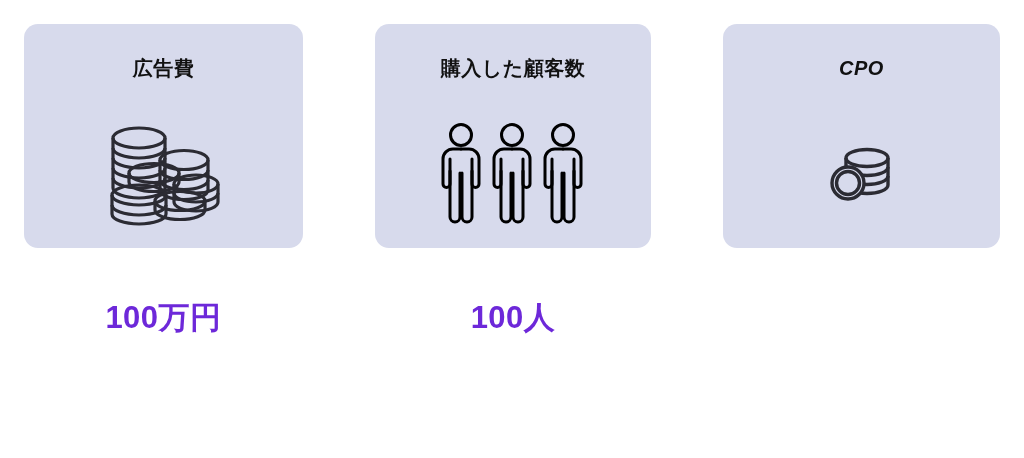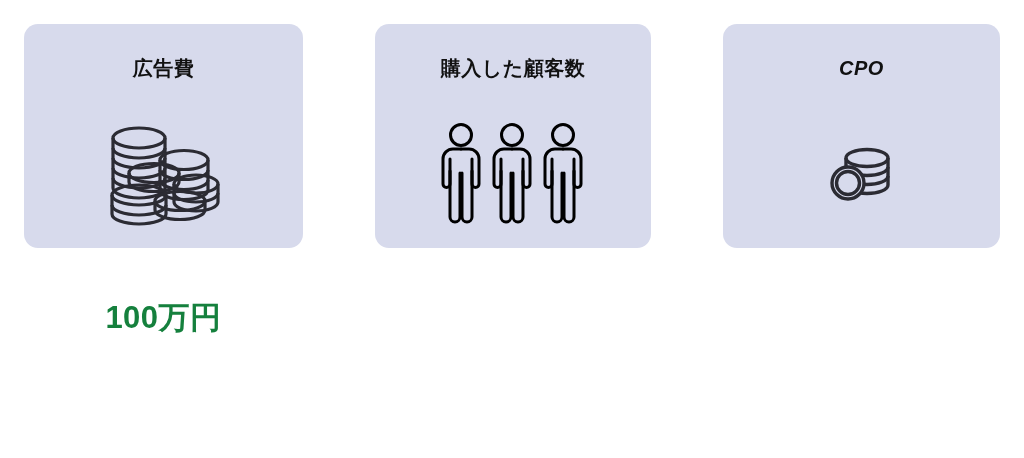--- a/index.html
+++ b/index.html
@@ -127,21 +127,21 @@
 
   .cell {
     position: absolute;
     top: 0;
     height: 60px;
     display: flex;
     align-items: center;
     justify-content: center;
     font-size: 31px;
     font-weight: bold;
-    color: #15803d;
+    color: #6d28d9;
     letter-spacing: 0.5px;
     white-space: nowrap;
   }
   .cell-cost  { left: 24px;  width: 279px; }
   .cell-op1   { left: 303px; width: 72px; }
   .cell-count { left: 375px; width: 276px; }
   .cell-op2   { left: 651px; width: 72px; }
   .cell-cpo   { left: 723px; width: 277px; }
 
   .icon-svg { display: block; }
@@ -250,20 +250,21 @@
 
   <div class="data-row row-1">
     <div class="cell cell-cost">100万円</div>
     <div class="cell cell-op1">
       <span class="divide divide-md">
         <span class="dot"></span>
         <span class="bar"></span>
         <span class="dot"></span>
       </span>
     </div>
+    <div class="cell cell-count">100人</div>
     <div class="cell cell-op2">
       <span class="equals equals-md">
         <span class="bar"></span>
         <span class="bar"></span>
       </span>
     </div>
   </div>
 
 
 </div>

